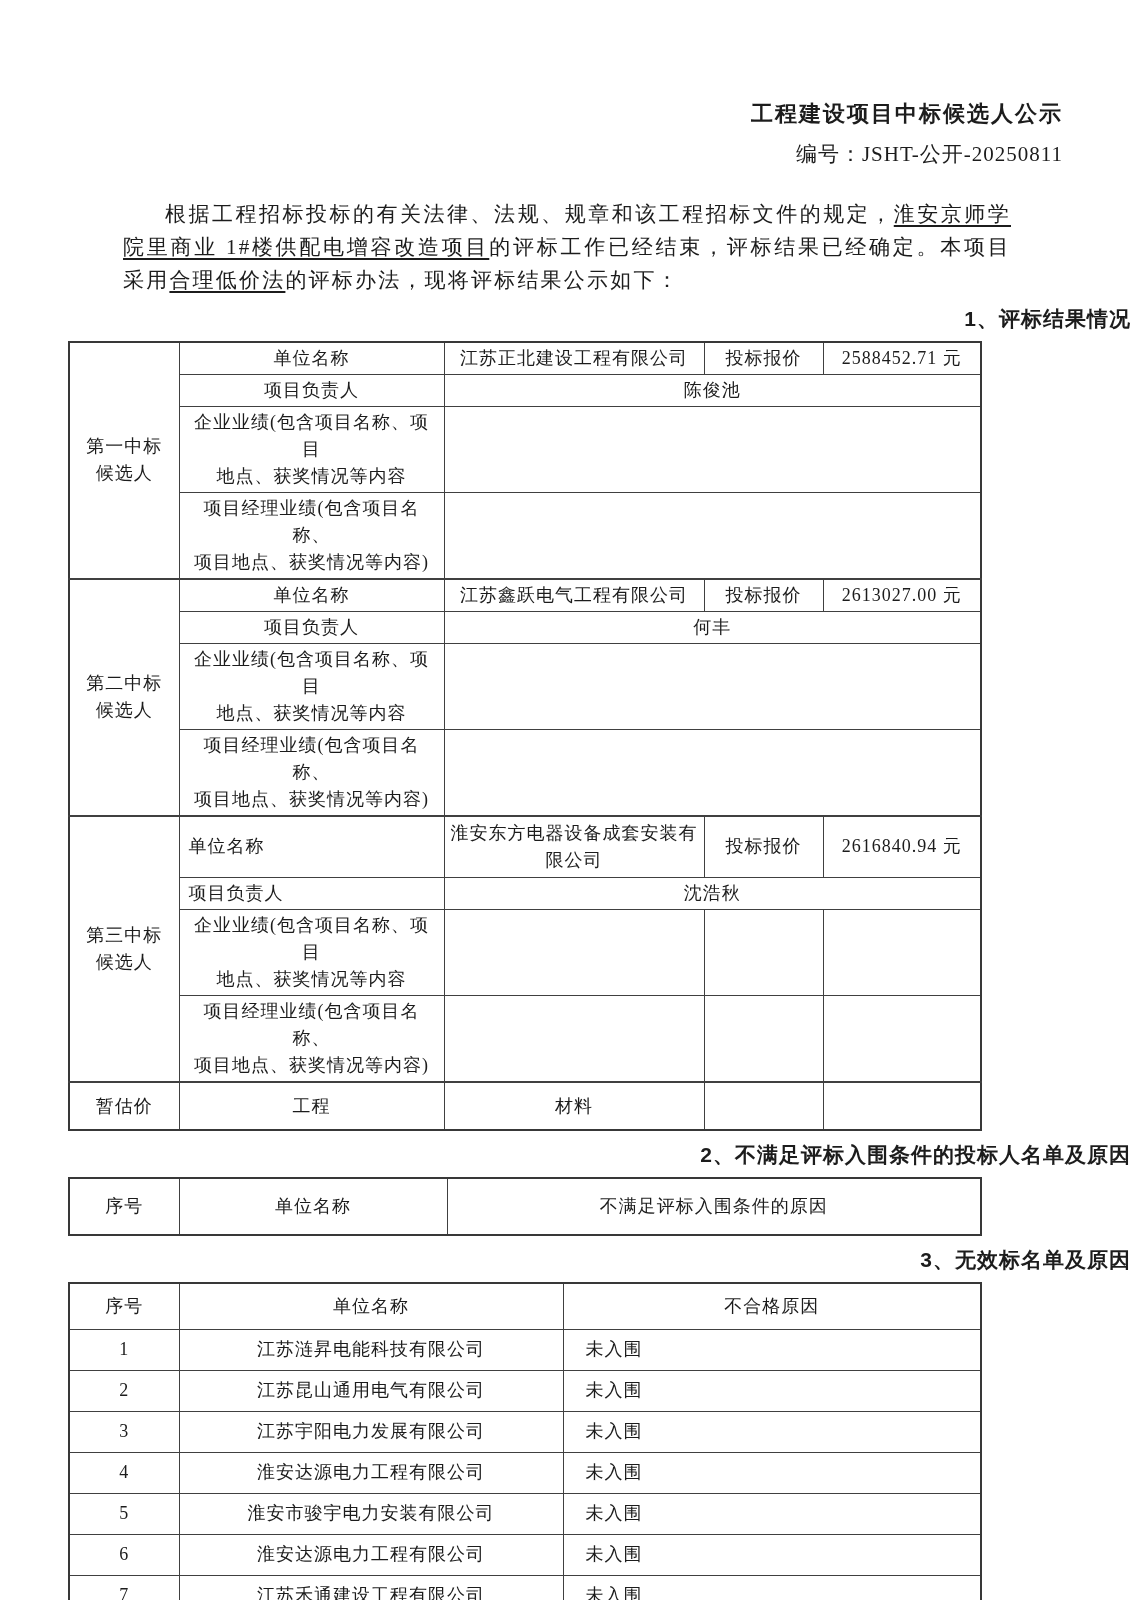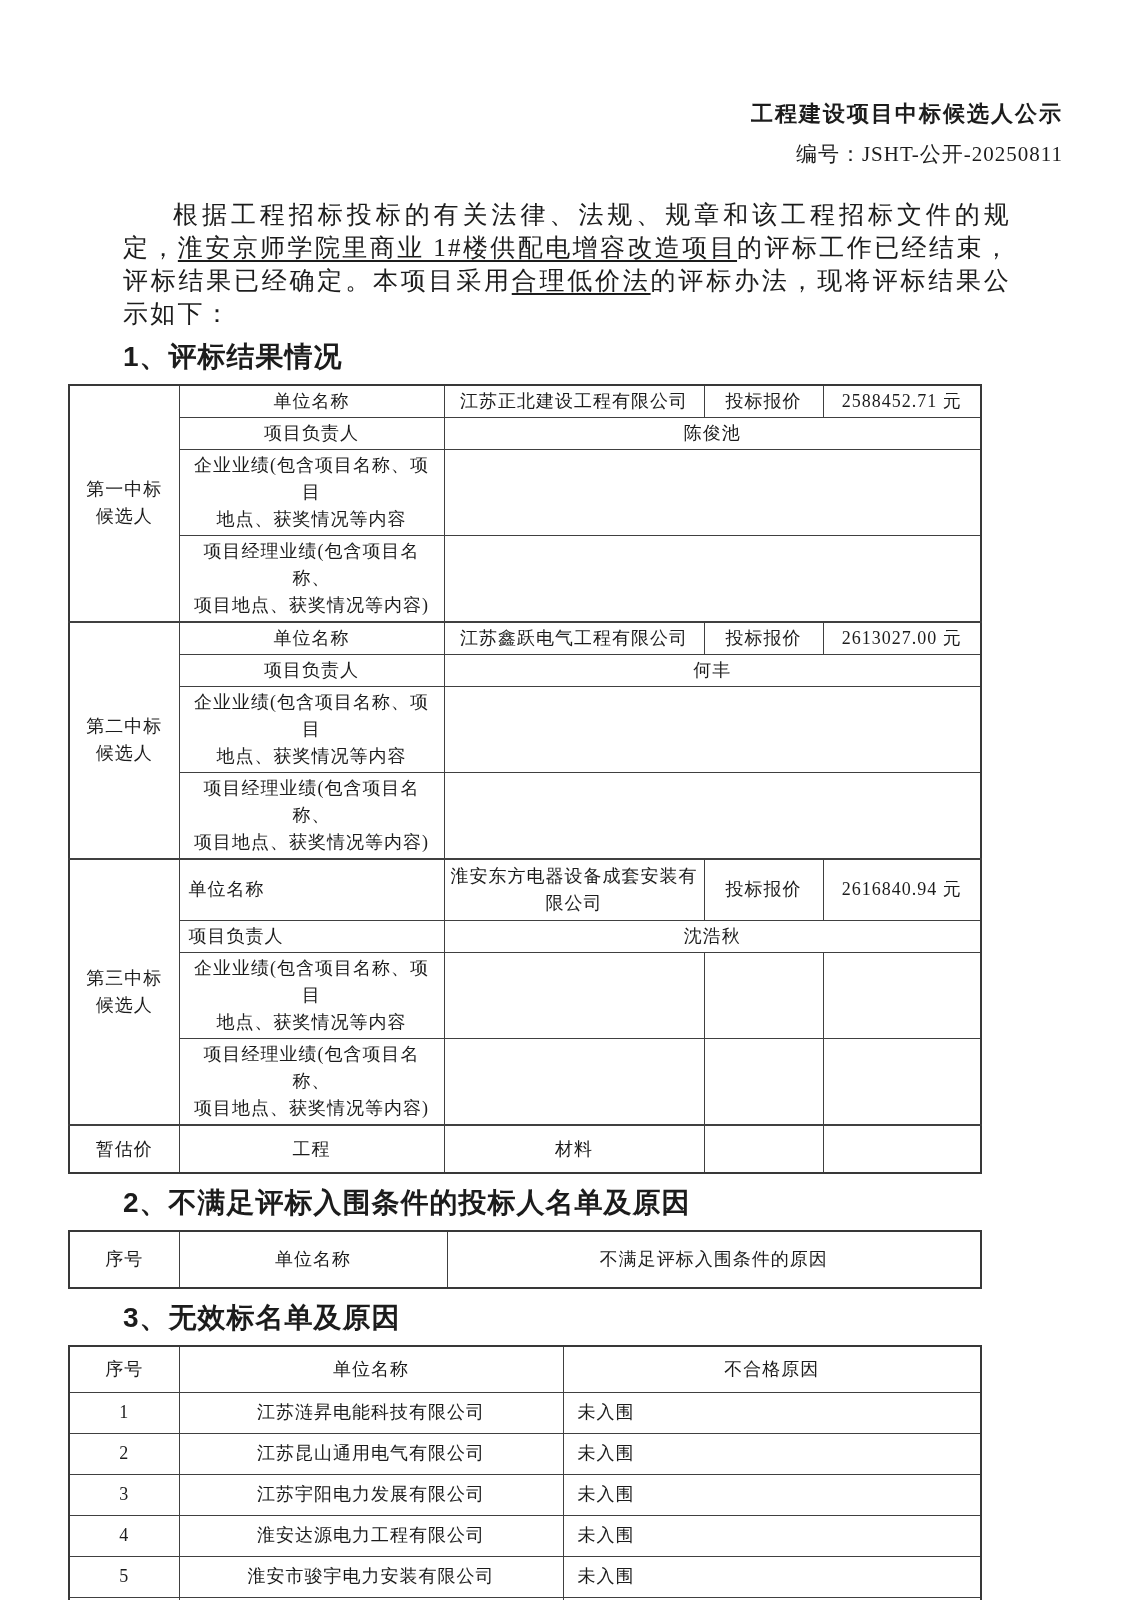--- a/index.html
+++ b/index.html
@@ -12,45 +12,45 @@
     width:995px;margin:100px 0 0 68px;text-align:right;
     font-family:"Liberation Sans","DejaVu Sans",sans-serif;
     font-size:22px;font-weight:bold;letter-spacing:2px;line-height:1.25;
   }
   .doc-number{
     width:995px;margin:12px 0 0 68px;text-align:right;
     font-size:21px;letter-spacing:1px;
   }
   .intro{
     width:888px;margin:30px 0 0 123px;
-    font-size:25px;line-height:33px;letter-spacing:2.2px;
+    font-size:21px;line-height:33px;letter-spacing:2.2px;
     text-indent:2em;text-align:justify;
   }
   .intro .u{text-decoration:underline;text-underline-offset:4px;}
   .sec-heading{
     margin:10px 0 8px 123px;
     font-family:"Liberation Sans","DejaVu Sans",sans-serif;
-    font-size:28px;font-weight:bold;letter-spacing:1px;
+    font-size:21px;font-weight:bold;letter-spacing:1px;text-align:right;
   }
   .sec-heading.first{margin-top:8px;}
   table{
     border-collapse:collapse;table-layout:fixed;
     margin-left:68px;width:912px;
     border:2.2px solid #383838;
   }
   td{
     border:1.5px solid #404040;
     font-size:18px;line-height:1.5;letter-spacing:1px;
     text-align:center;vertical-align:middle;
     padding:2px 6px;overflow:hidden;
   }
   tr.sec td{border-top-width:2.6px;}
   .pl{white-space:pre-line;}
   .al{text-align:left;padding-left:9px;}
-  .reason-cell{text-align:left;padding-left:14px;}
+  .reason-cell{text-align:left;padding-left:22px;}
   .t1{margin-top:4px;}
   .t2{margin-top:6px;}
   .t3{margin-top:6px;}
   .h-s{height:29px;}
   .h-d{height:57px;margin-top:6px;}
   .h-c3{height:62px;}
   .h-est{height:48px;}
   .h-t2{height:57px;}
   .h-t3h{height:46px;}
   .h-t3r{height:41px;}

